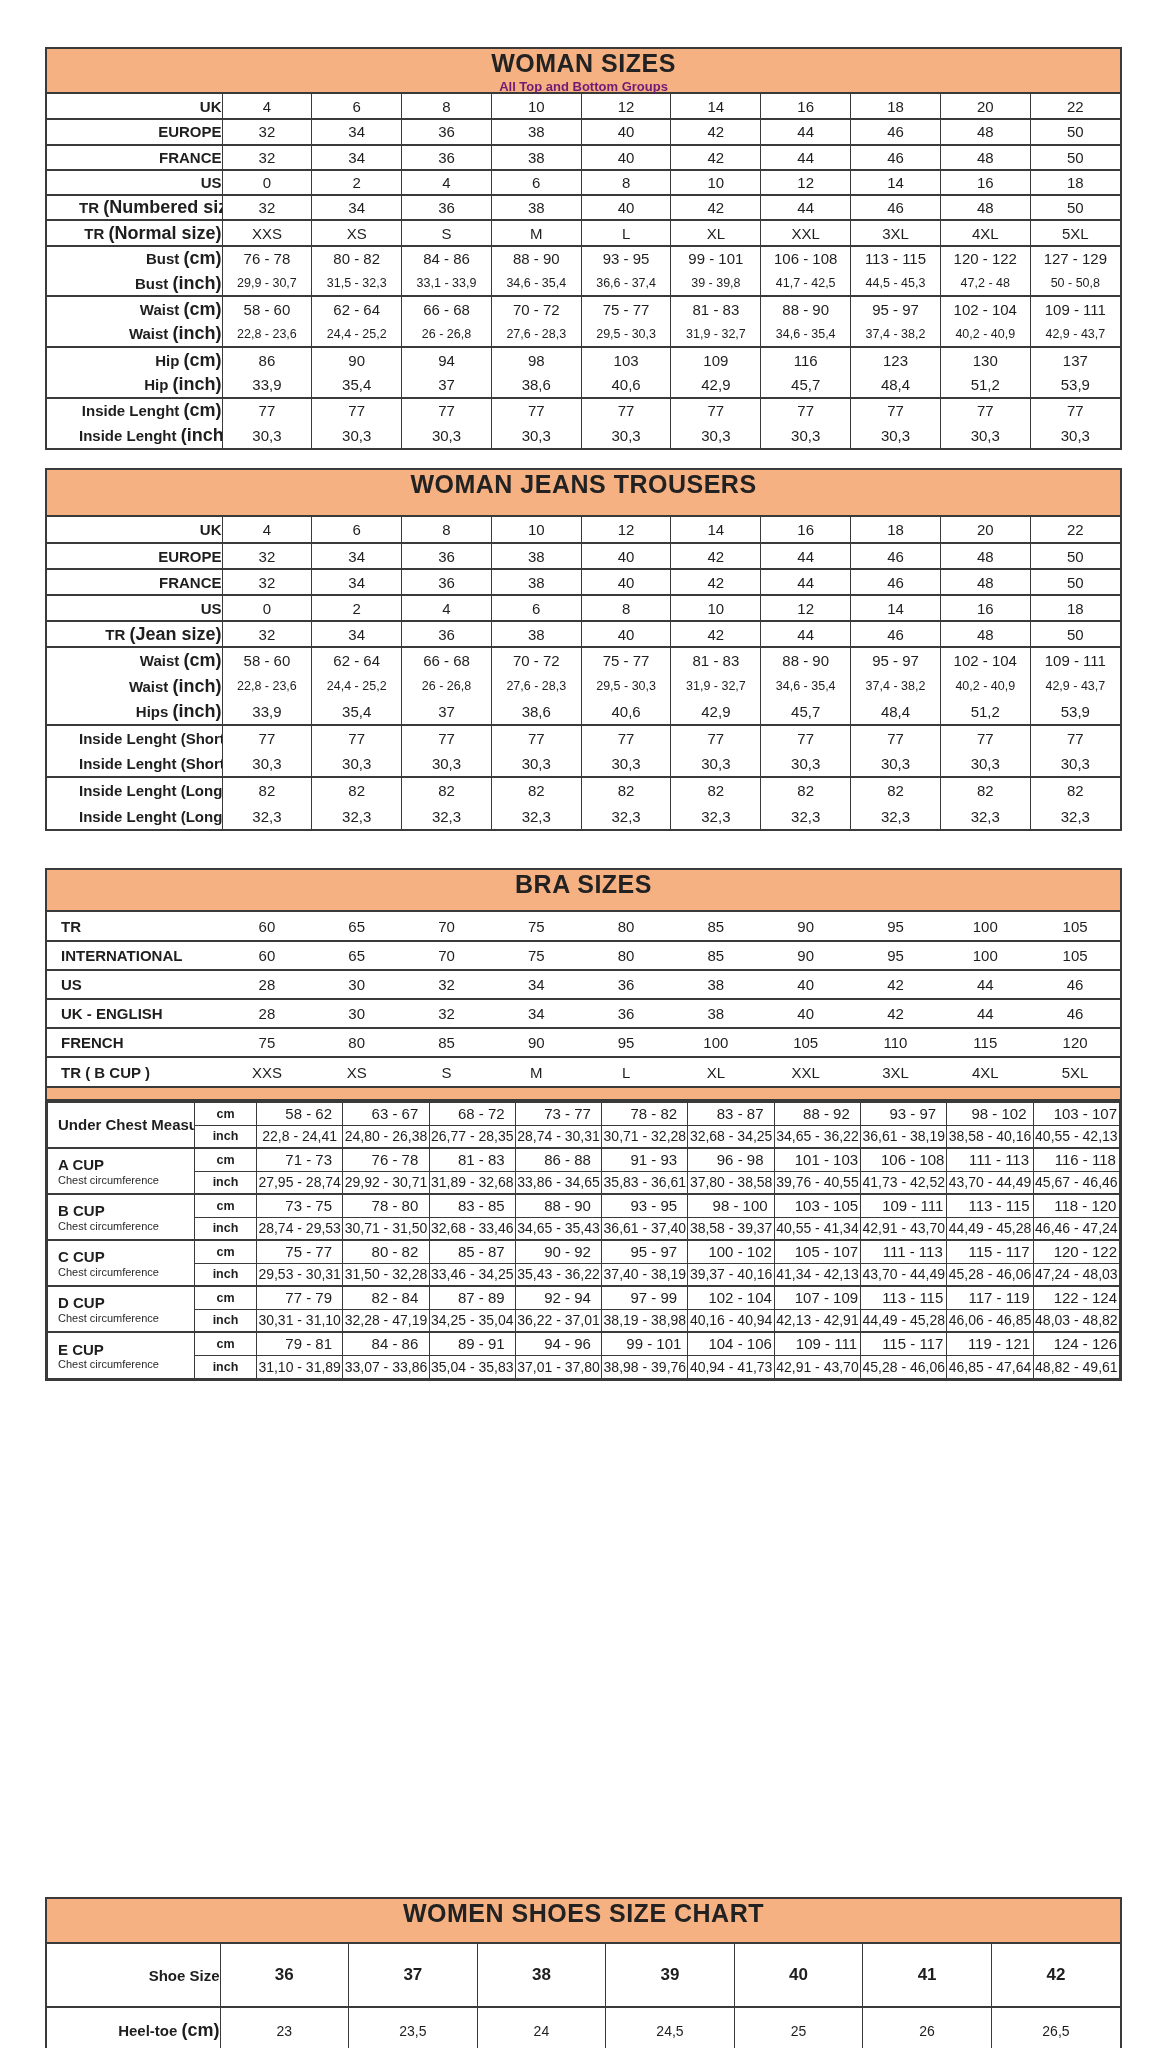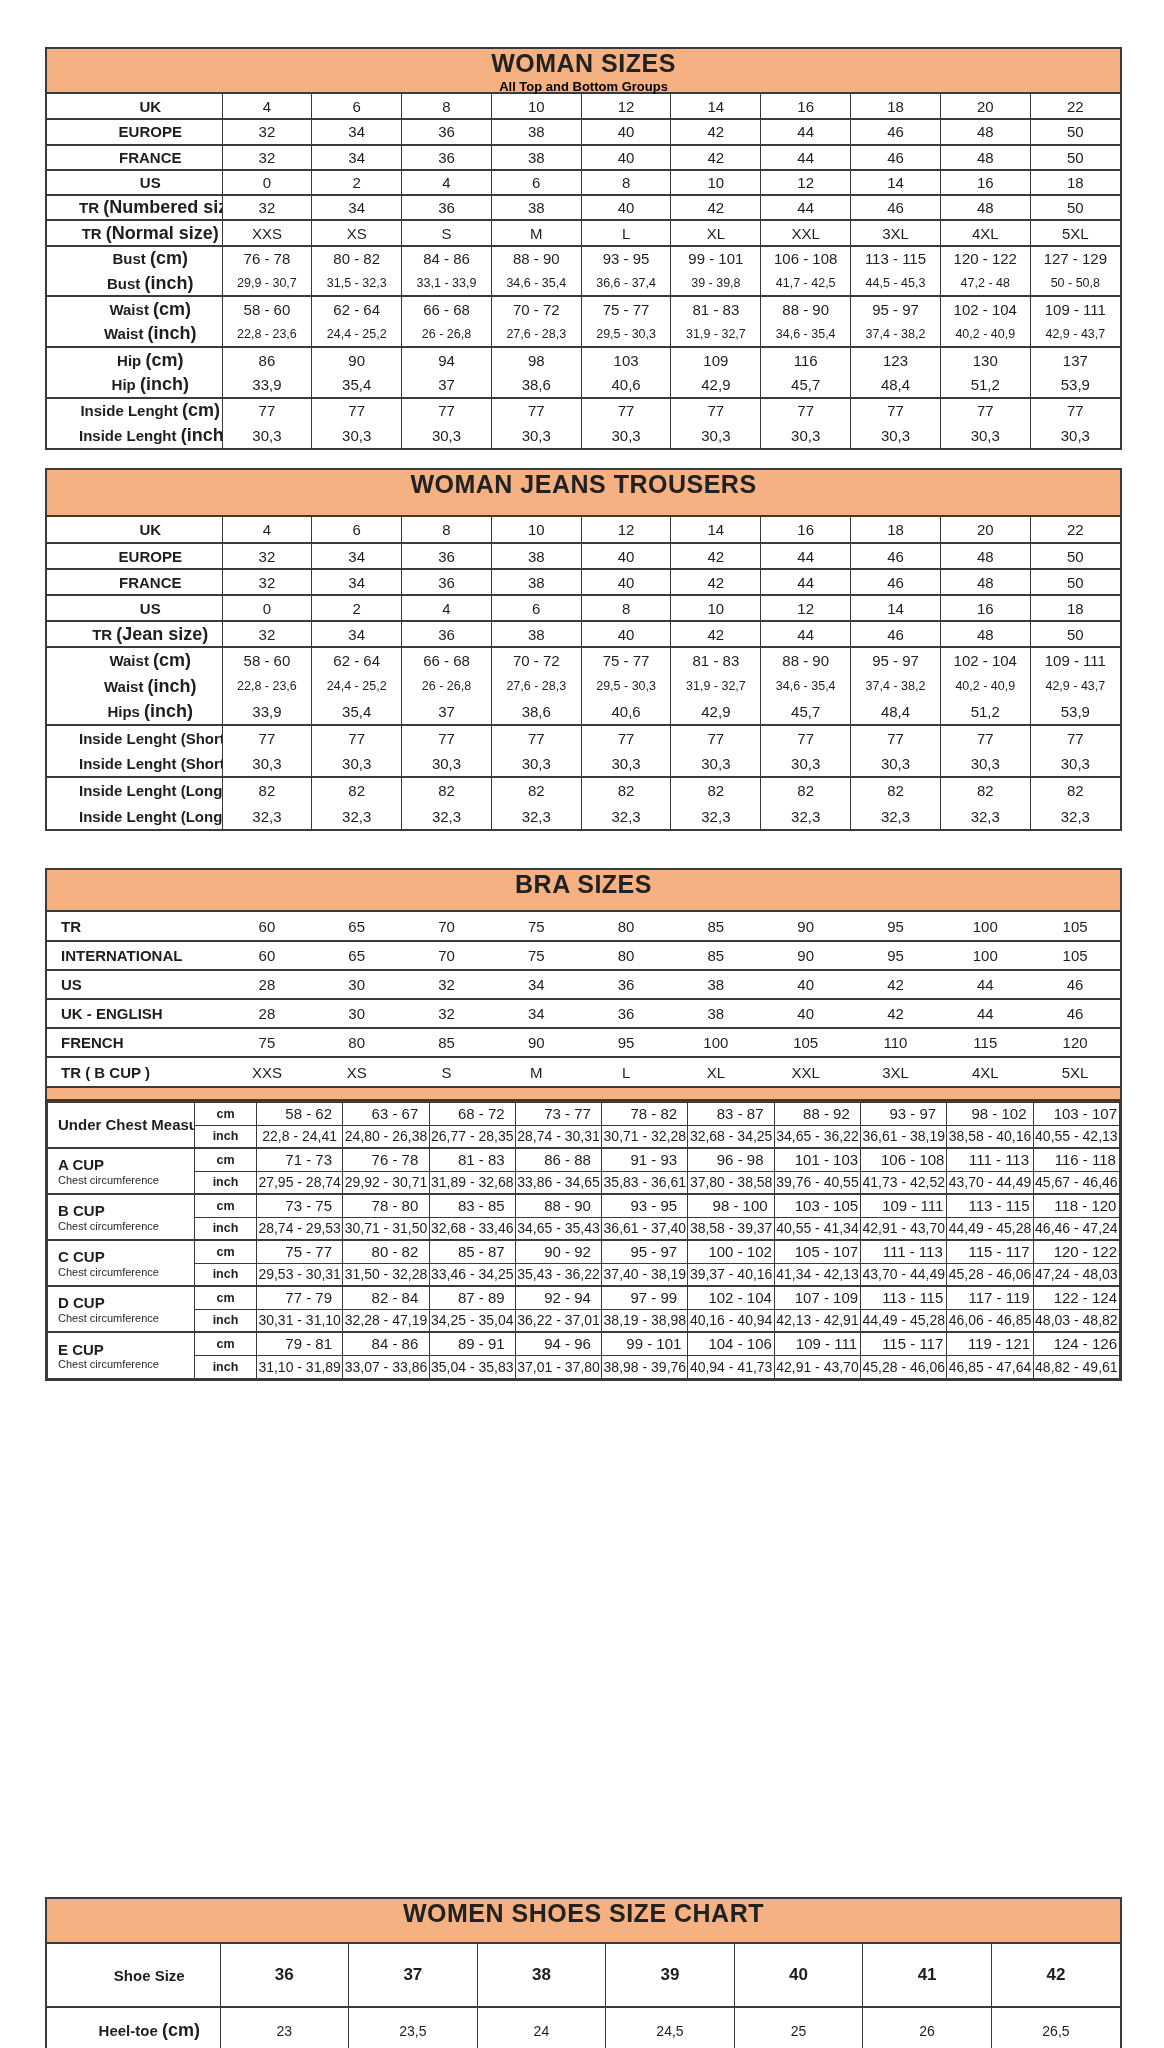--- a/index.html
+++ b/index.html
@@ -7,30 +7,30 @@
     width:1164px;height:2048px;background:#ffffff;position:relative;
     font-family:"Liberation Sans","DejaVu Sans",sans-serif;color:#1e1e1e;
     -webkit-font-smoothing:antialiased;
   }
   .tbl-block{position:absolute;left:45px;width:1077px;border:2.2px solid #3a3a3a;box-sizing:border-box;background:#fff;}
   .band{
     background:#F6B183;border-bottom:2px solid #3a3a3a;
     text-align:center;display:flex;flex-direction:column;justify-content:flex-start;align-items:center;
   }
   .band .t{font-weight:bold;font-size:25px;letter-spacing:.5px;color:#222;}
-  .band .st{font-weight:bold;font-size:13px;margin-top:1px;color:#000000;}
+  .band .st{font-weight:bold;font-size:13px;margin-top:1px;color:#701a75;}
   table{border-collapse:collapse;width:100%;table-layout:fixed;}
   td{padding:0;text-align:center;vertical-align:middle;overflow:hidden;white-space:nowrap;}
 
   
   .stdgrid td{border-left:1.2px solid #3a3a3a;font-size:15px;}
   .stdgrid td:first-child{border-left:none;}
   .stdgrid tr.gs td{border-top:2px solid #3a3a3a;}
   .stdgrid tr:first-child td{border-top:none;}
-  .stdgrid td.lbl{text-align:center;padding-left:32px;}
+  .stdgrid td.lbl{text-align:right;padding-left:32px;}
   .lbl-main{font-weight:bold;font-size:15px;}
   .lbl-note{font-weight:bold;font-size:18px;}
   .stdgrid td.val.sm{font-size:12.5px;}
   #woman-sizes .stdgrid tr{height:25.3px;}
   #jeans .stdgrid tr{height:26px;}
 
   
   .bratop td{font-size:15px;}
   .bratop tr td{border-top:2px solid #3a3a3a;}
   .bratop tr:first-child td{border-top:none;}

